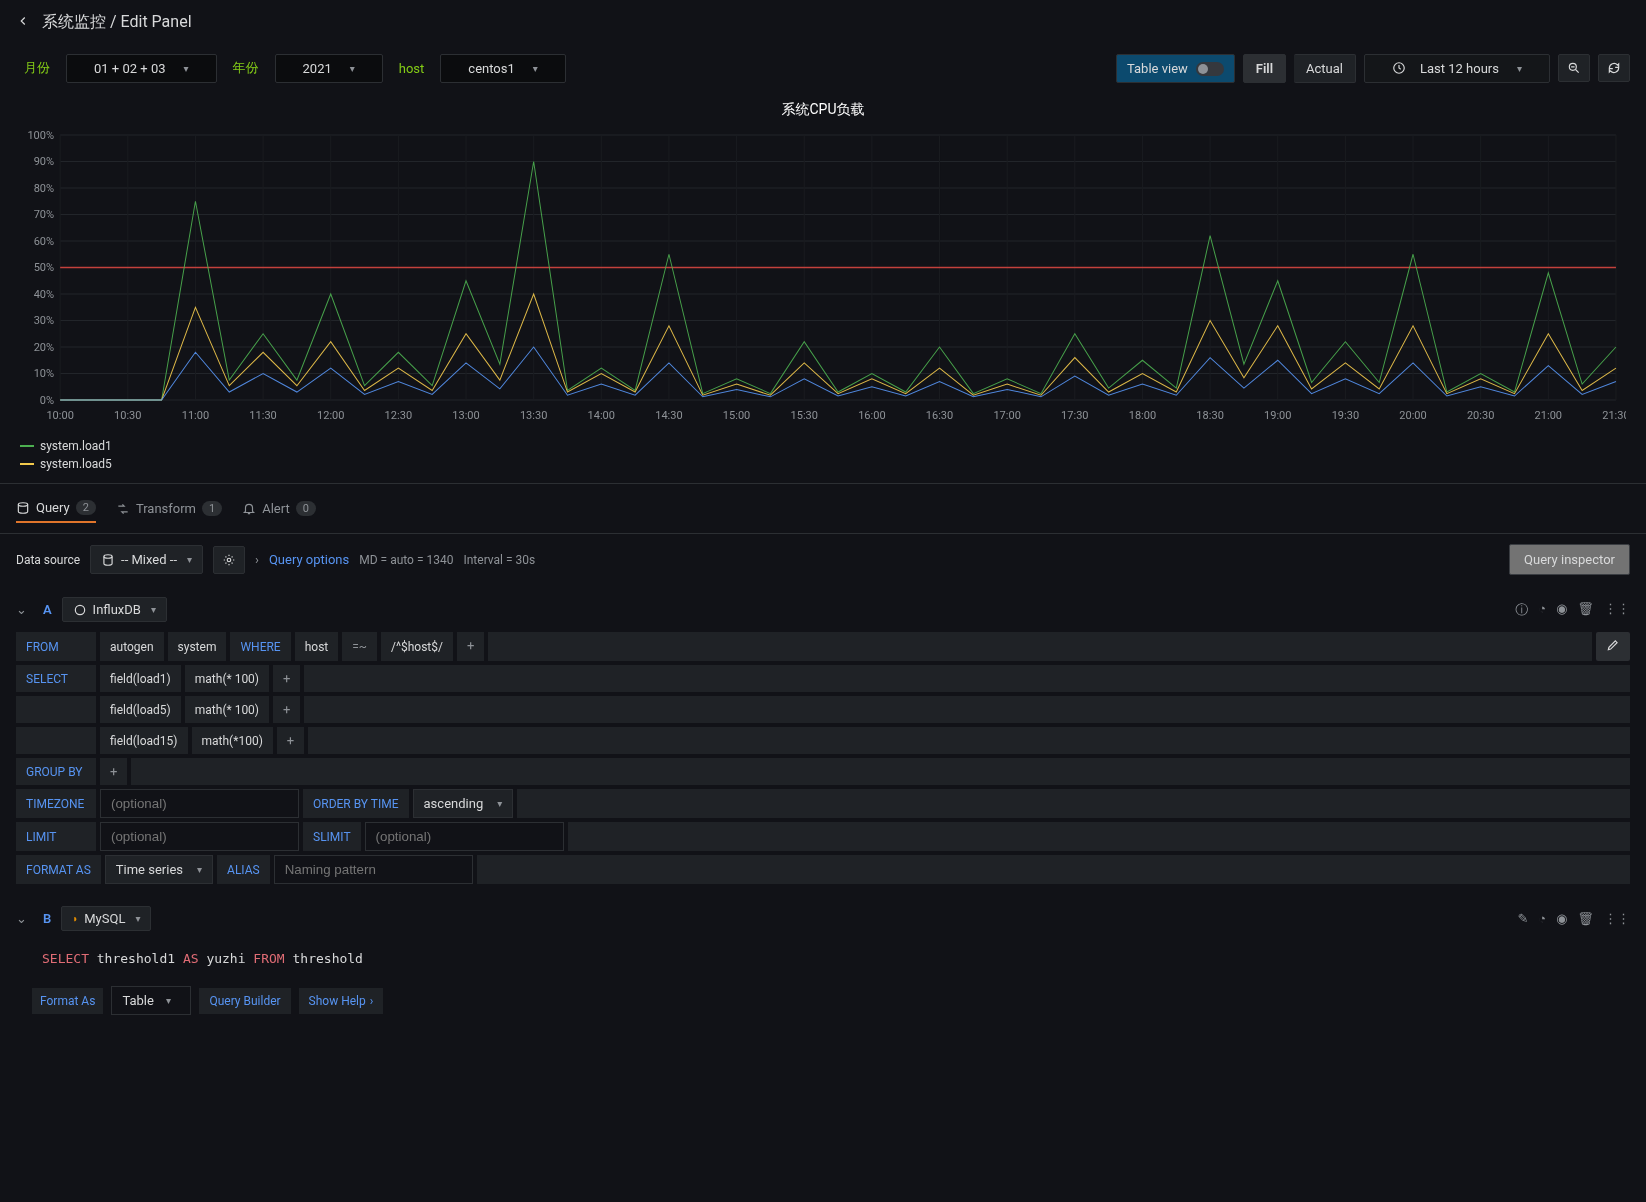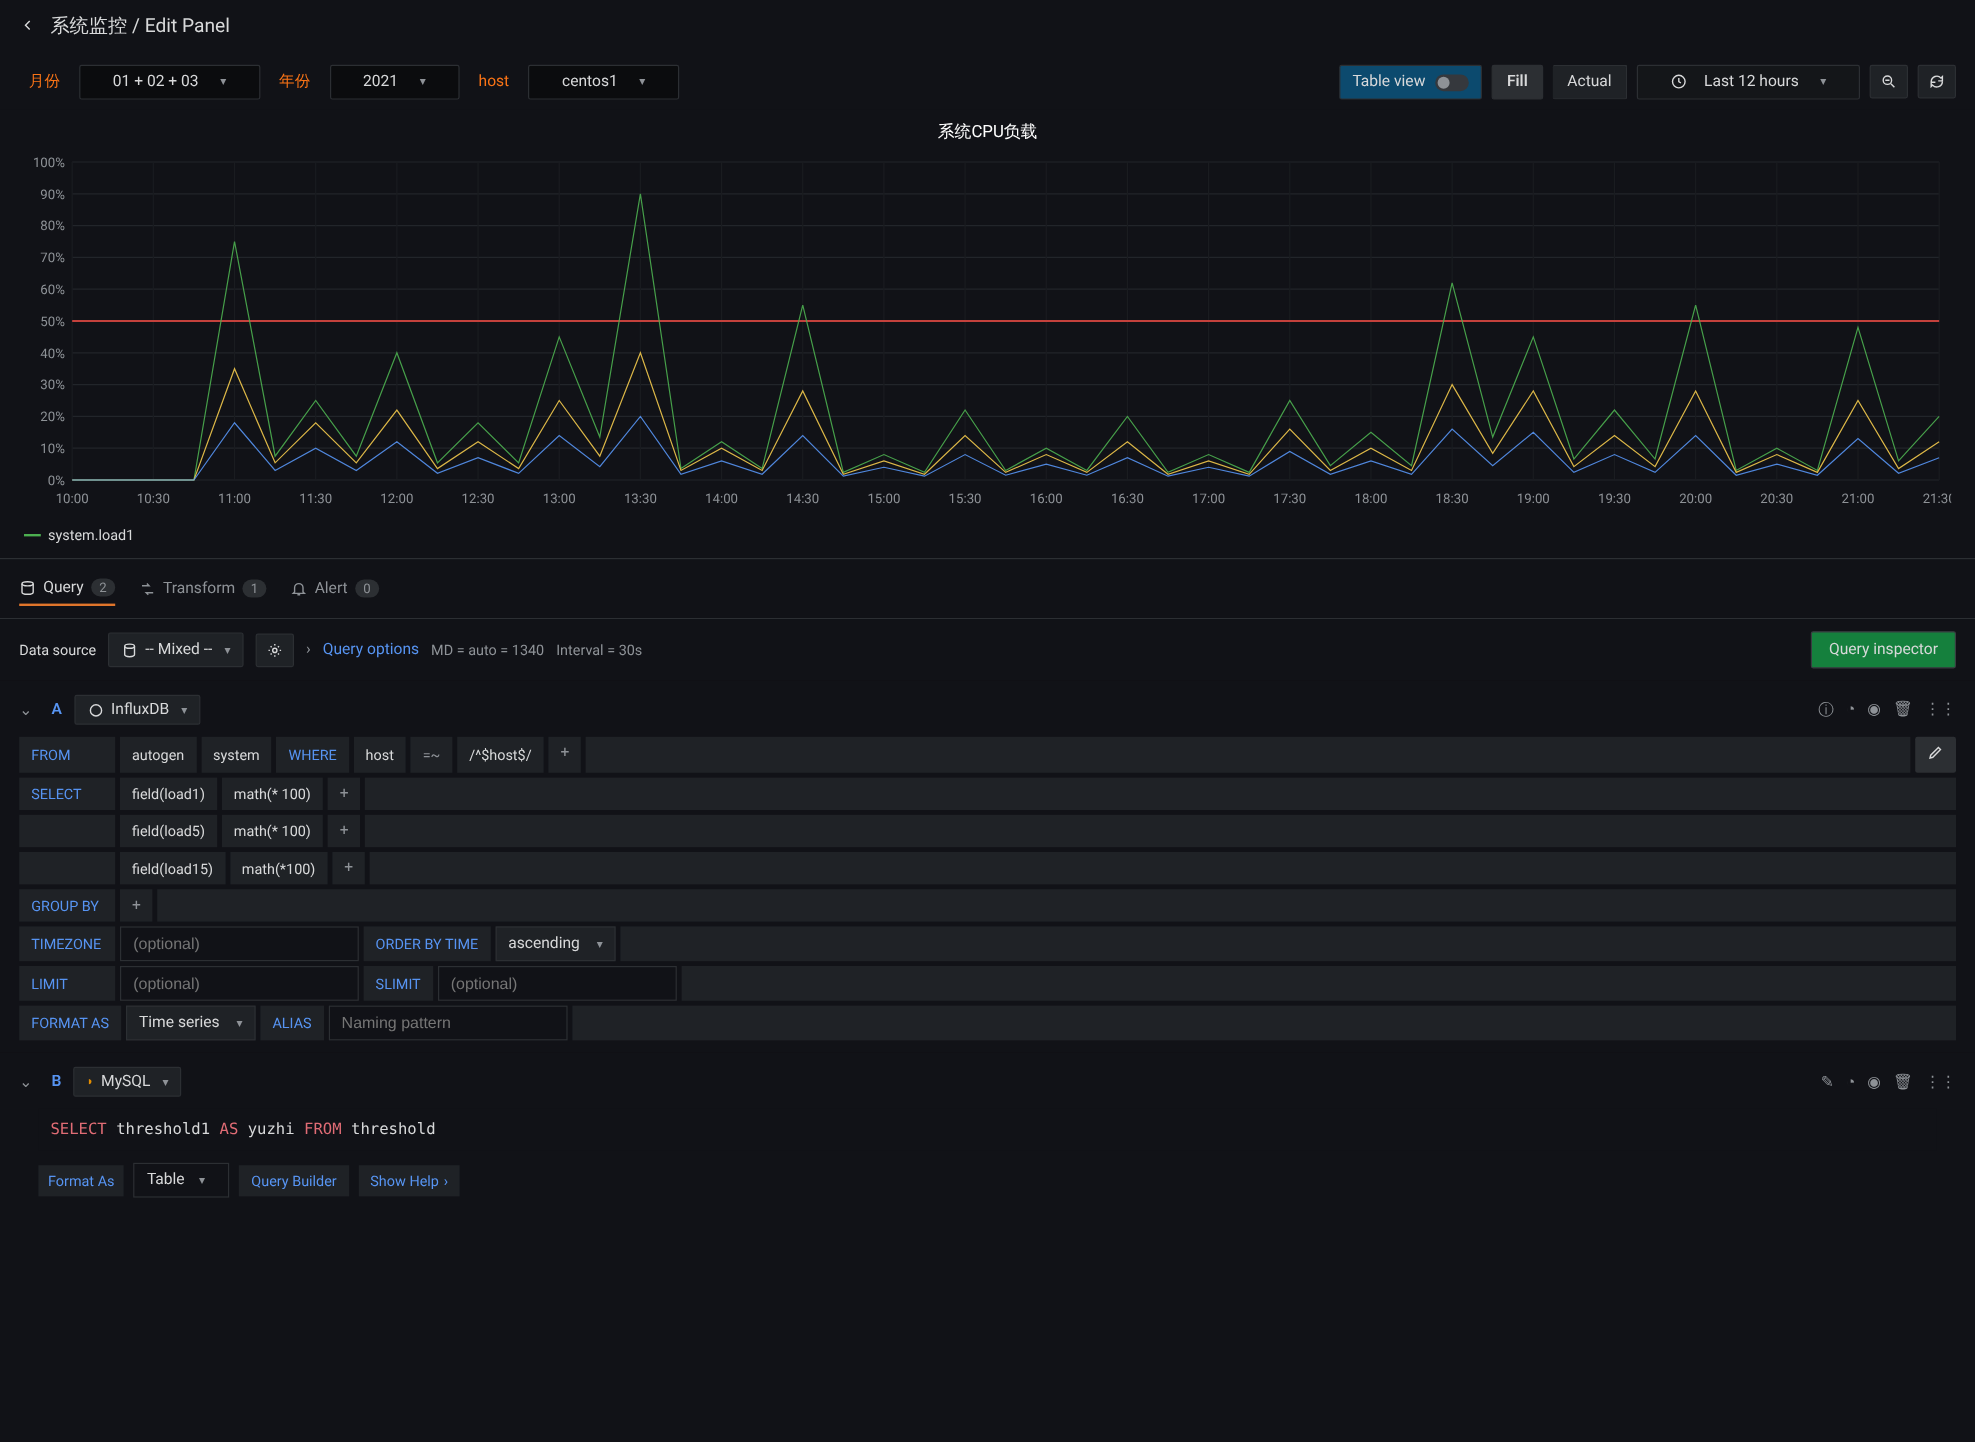--- a/index.html
+++ b/index.html
@@ -16,21 +16,21 @@
   display: flex; align-items: center; gap: 12px;
   padding: 12px 16px; background: #111217;
 }
 .back-arrow { cursor: pointer; color: #d8d9da; }
 .breadcrumb { font-size: 16px; color: #d8d9da; }
 .toolbar {
   display: flex; align-items: center; gap: 8px;
   padding: 8px 16px; background: #111217;
 }
 .toolbar-right { margin-left: auto; display: flex; align-items: center; gap: 8px; }
-.tb-label { color: #f97316; font-size: 13px; padding: 6px 8px; }
+.tb-label { color: #84cc16; font-size: 13px; padding: 6px 8px; }
 .tb-picker {
   background: #0b0c0e; border: 1px solid #2c2f33; border-radius: 2px;
   padding: 6px 27px; display: flex; align-items: center; gap: 14px; cursor: pointer;
   color: #d8d9da; font-size: 13px;
 }
 .tb-picker.dark { background: #141619; }
 .chev { font-size: 10px; color: #8e9297; margin-left: 4px; }
 .btn {
   background: #1f2226; border: 1px solid #2c2f33; border-radius: 2px;
   padding: 6px 12px; color: #d8d9da; cursor: pointer; font-size: 13px;
@@ -51,21 +51,21 @@
 .tabs-row { display: flex; align-items: center; gap: 20px; padding: 10px 16px; border-bottom: 1px solid #2c2f33; border-top: 1px solid #2c2f33; background: #111217; }
 .tab { display: flex; align-items: center; gap: 6px; color: #8e9297; cursor: pointer; padding: 6px 0; }
 .tab.active { color: #d8d9da; border-bottom: 2px solid #e0752b; }
 .badge { background: #2c2f33; border-radius: 8px; padding: 1px 7px; font-size: 11px; color: #8e9297; }
 
 .ds-row { display: flex; align-items: center; gap: 10px; padding: 10px 16px; background: #111217; }
 .ds-label { font-size: 12px; color: #d8d9da; }
 .ds-pick { background: #1f2226; border: 1px solid #2c2f33; border-radius: 2px; padding: 6px 10px; display: flex; align-items: center; gap: 6px; cursor: pointer; }
 .qo-link { color: #5794f2; cursor: pointer; }
 .qo-meta { color: #8e9297; font-size: 12px; }
-.qi-btn { margin-left: auto; background: #15803d; border: 1px solid #3a3d42; border-radius: 2px; padding: 7px 14px; color: #d8d9da; cursor: pointer; }
+.qi-btn { margin-left: auto; background: #737373; border: 1px solid #3a3d42; border-radius: 2px; padding: 7px 14px; color: #d8d9da; cursor: pointer; }
 
 .query-block { background: #111217; padding: 6px 16px; }
 .query-head { display: flex; align-items: center; gap: 10px; padding: 6px 0; }
 .query-letter { color: #5794f2; font-weight: 600; margin-left: 6px; }
 .ds-chip { background: #1f2226; border: 1px solid #2c2f33; border-radius: 2px; padding: 4px 10px; display: flex; align-items: center; gap: 6px; cursor: pointer; }
 .query-actions { margin-left: auto; display: flex; gap: 10px; color: #8e9297; }
 .query-actions span { cursor: pointer; }
 
 .qb-row { display: flex; align-items: stretch; gap: 4px; margin: 4px 0; }
 .qb-key { background: #1f2226; color: #5794f2; padding: 6px 10px; min-width: 80px; display: flex; align-items: center; font-size: 12px; }
@@ -225,20 +225,24 @@
       <path d="M 40 275 L 40 275 L 73.69565217391303 275 L 107.39130434782608 275 L 141.08695652173913 275 L 174.78260869565216 182.25 L 208.4782608695652 260.69 L 242.17391304347825 227.3 L 275.86956521739125 260.69 L 309.5652173913043 216.7 L 343.2608695652174 265.46 L 376.95652173913044 243.2 L 410.6521739130435 265.46 L 444.3478260869565 208.75 L 478.04347826086956 255.125 L 511.7391304347826 169 L 545.4347826086956 267.05 L 579.1304347826086 248.5 L 612.8260869565217 267.05 L 646.5217391304348 200.8 L 680.2173913043478 270.23 L 713.9130434782609 259.1 L 747.608695652174 270.23 L 781.304347826087 237.9 L 815 268.64 L 848.695652173913 253.8 L 882.391304347826 268.64 L 916.086956521739 243.2 L 949.7826086956521 270.23 L 983.4782608695652 259.1 L 1017.1739130434784 270.23 L 1050.8695652173915 232.6 L 1084.5652173913045 267.05 L 1118.2608695652173 248.5 L 1151.9565217391305 267.05 L 1185.6521739130435 195.5 L 1219.3478260869565 252.74 L 1253.0434782608695 200.8 L 1286.7391304347825 263.87 L 1320.4347826086957 237.9 L 1354.1304347826087 263.87 L 1387.8260869565217 200.8 L 1421.5217391304348 268.64 L 1455.2173913043478 253.8 L 1488.913043478261 268.64 L 1522.608695652174 208.75 L 1556.304347826087 265.46 L 1590 243.2" fill="none" stroke="#f2c94c" stroke-width="1" opacity="0.9"></path>
       <path d="M 40 275 L 40 275 L 73.69565217391303 275 L 107.39130434782608 275 L 141.08695652173913 275 L 174.78260869565216 227.3 L 208.4782608695652 267.05 L 242.17391304347825 248.5 L 275.86956521739125 267.05 L 309.5652173913043 243.2 L 343.2608695652174 269.435 L 376.95652173913044 256.45 L 410.6521739130435 269.435 L 444.3478260869565 237.9 L 478.04347826086956 263.87 L 511.7391304347826 222 L 545.4347826086956 270.23 L 579.1304347826086 259.1 L 612.8260869565217 270.23 L 646.5217391304348 237.9 L 680.2173913043478 271.82 L 713.9130434782609 264.4 L 747.608695652174 271.82 L 781.304347826087 253.8 L 815 271.025 L 848.695652173913 261.75 L 882.391304347826 271.025 L 916.086956521739 256.45 L 949.7826086956521 271.82 L 983.4782608695652 264.4 L 1017.1739130434784 271.82 L 1050.8695652173915 251.15 L 1084.5652173913045 270.23 L 1118.2608695652173 259.1 L 1151.9565217391305 270.23 L 1185.6521739130435 232.6 L 1219.3478260869565 263.075 L 1253.0434782608695 235.25 L 1286.7391304347825 268.64 L 1320.4347826086957 253.8 L 1354.1304347826087 268.64 L 1387.8260869565217 237.9 L 1421.5217391304348 271.025 L 1455.2173913043478 261.75 L 1488.913043478261 271.025 L 1522.608695652174 240.55 L 1556.304347826087 269.435 L 1590 256.45" fill="none" stroke="#5794f2" stroke-width="1" opacity="0.9"></path>
     </svg>
 </div>
 
 <div class="legend">
   <div class="legend-item">
     <span class="legend-dash" id="ld1" style="background: rgb(76, 175, 80);"></span>
     <span>system.load1</span>
   </div>
+  <div class="legend-item">
+    <span class="legend-dash" id="ld2" style="background: rgb(242, 201, 76);"></span>
+    <span>system.load5</span>
+  </div>
 </div>
 
 <div class="tabs-row">
   <div class="tab active">
     <svg class="icon" viewBox="0 0 24 24">
         <ellipse cx="12" cy="6" rx="8" ry="3"></ellipse>
         <path d="M4 6v12c0 1.7 3.6 3 8 3s8-1.3 8-3V6"></path>
       </svg>
     <span>Query</span>
     <span class="badge">2</span>

